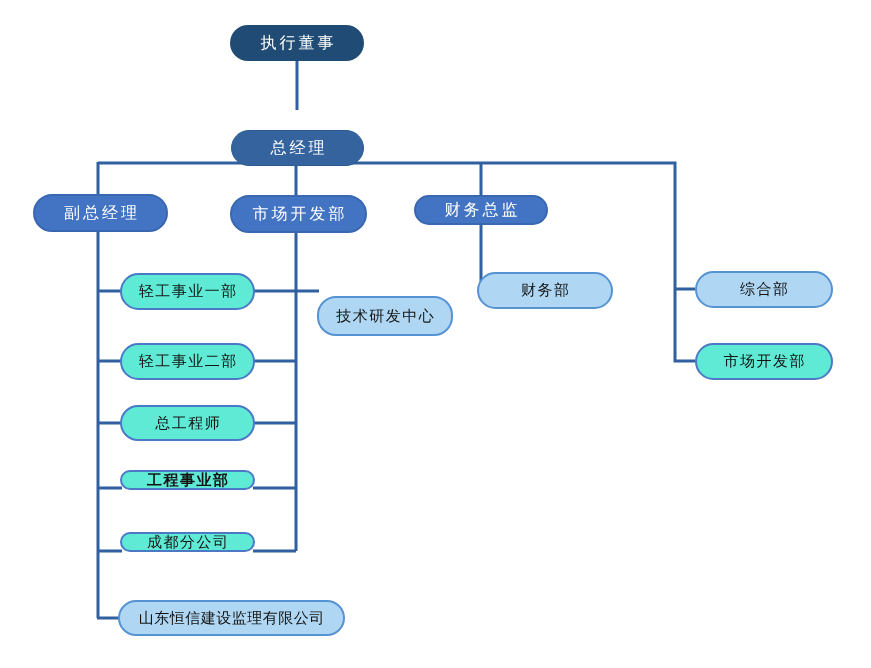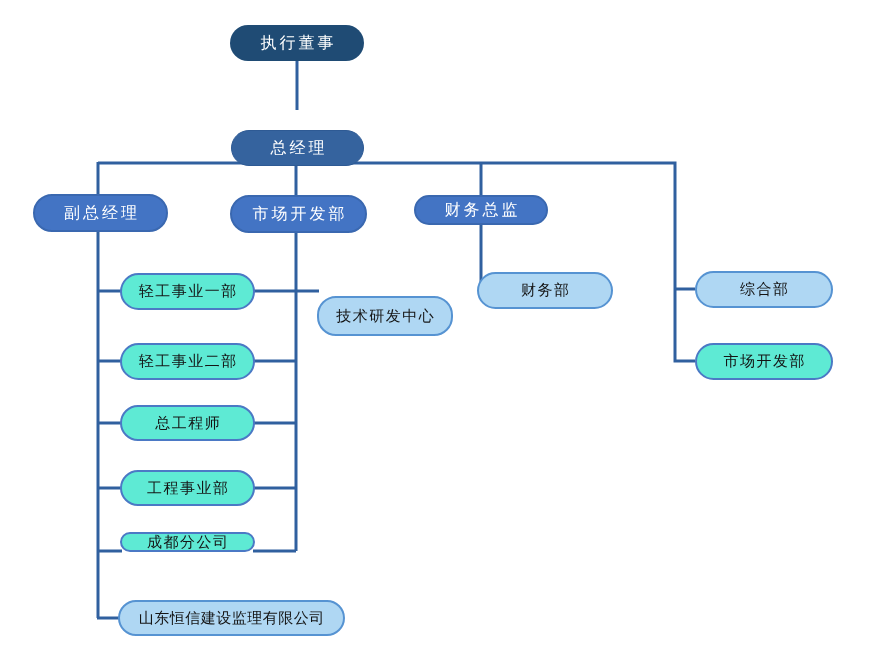--- a/index.html
+++ b/index.html
@@ -39,21 +39,21 @@
 
   
   .n-exec      { left: 230px; top: 25px;  width: 134px; height: 36px; }
   .n-gm        { left: 231px; top: 109px; width: 133px; height: 36px; margin-top: 21px; }
   .n-deputy    { left: 33px;  top: 194px; width: 135px; height: 38px; }
   .n-chief     { left: 230px; top: 195px; width: 137px; height: 38px; }
   .n-findir    { left: 414px; top: 195px; width: 134px; height: 30px; }
   .n-li1       { left: 120px; top: 273px; width: 135px; height: 37px; }
   .n-li2       { left: 120px; top: 343px; width: 135px; height: 37px; }
   .n-env       { left: 120px; top: 405px; width: 135px; height: 36px; }
-  .n-eng       { left: 120px; top: 470px; width: 135px; height: 36px; }
+  .n-eng       { left: 120px; top: 470px; width: 135px; height: 20px; font-weight: bold; }
   .n-chengdu   { left: 120px; top: 532px; width: 135px; height: 20px; }
   .n-shandong  { left: 118px; top: 600px; width: 227px; height: 36px; }
   .n-techrd    { left: 317px; top: 273px; width: 136px; height: 40px; margin-top: 23px; }
   .n-finance   { left: 477px; top: 272px; width: 136px; height: 37px; }
   .n-general   { left: 695px; top: 271px; width: 138px; height: 37px; }
   .n-market    { left: 695px; top: 343px; width: 138px; height: 37px; }
 </style>
 </head>
 <body>
 

